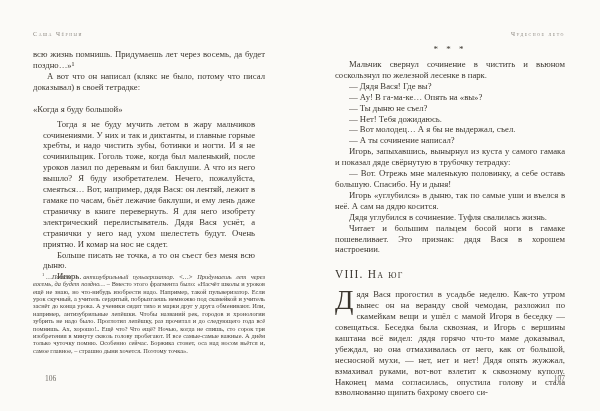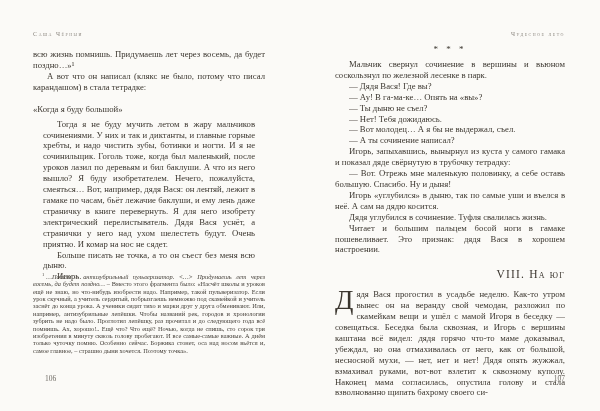--- a/index.html
+++ b/index.html
@@ -41,21 +41,21 @@
   }
   .quote-block { padding:0 10px; }
 
   .separator {
     text-align:center; font-size:9px; letter-spacing:3px;
     margin-bottom:5px; color:#3b362f;
   }
 
   .chapter-heading {
     margin:13px 0 9px;
-    text-align:right;
+    text-align:left;
     font-size:11.5px; font-weight:normal;
     font-variant:small-caps; letter-spacing:1.2px;
   }
 
   .dropcap {
     float:left;
     font-size:27px; line-height:21px;
     padding:1px 3px 0 0;
   }
 
@@ -80,21 +80,21 @@
 
 <div class="spread">
 
   <section class="page left">
     <div class="running-head">Саша Чёрный</div>
 
     <div class="content">
       <div>
 
       <p class="para noindent"><span>всю жизнь помнишь. Придумаешь лет через восемь, да будет поздно…»¹</span></p>
-          <p class="para indent"><span>А вот что он написал (клякс не было, потому что писал карандашом) в стала тетрадке:</span></p>
+          <p class="para indent"><span>А вот что он написал (клякс не было, потому что писал доказывал) в своей тетрадке:</span></p>
         </div>
 
       <h3 class="quote-title">«Когда я буду большой»</h3>
 
       <div class="quote-block">
 
       <p class="para indent"><span>Тогда я не буду мучить летом в жару мальчиков сочинениями. У них и так и диктанты, и главные горные хребты, и надо чистить зубы, ботинки и ногти. И я не сочинильщик. Гоголь тоже, когда был маленький, после уроков лазил по деревьям и бил баклуши. А что из него вышло? Я буду изобретателем. Нечего, пожалуйста, смеяться… Вот, например, дядя Вася: он лентяй, лежит в гамаке по часам, бьёт лежачие баклуши, и ему лень даже страничку в книге перевернуть. Я для него изобрету электрический перелистыватель. Дядя Вася уснёт, а странички у него над ухом шелестеть будут. Очень приятно. И комар на нос не сядет.</span></p>
           <p class="para indent"><span>Больше писать не точка, а то он съест без меня всю дыню.</span></p>
           <p class="para indent"><span>Игорь.</span></p>
         </div>
@@ -108,21 +108,21 @@
   </section>
 
   <section class="page right">
     <div class="running-head">Чудесное лето</div>
 
     <div class="content">
       <div class="separator">* * *</div>
 
       <div>
 
-      <p class="para indent"><span>Мальчик свернул сочинение в вершины и вьюном соскользнул по железной лесенке в парк.</span></p>
+      <p class="para indent"><span>Мальчик свернул сочинение в чистить и вьюном соскользнул по железной лесенке в парк.</span></p>
           <p class="para indent"><span>— Дядя Вася! Где вы?</span></p>
           <p class="para indent"><span>— Ау! В га-ма-ке… Опять на «вы»?</span></p>
           <p class="para indent"><span>— Ты дыню не съел?</span></p>
           <p class="para indent"><span>— Нет! Тебя дожидаюсь.</span></p>
           <p class="para indent"><span>— Вот молодец… А я бы не выдержал, съел.</span></p>
           <p class="para indent"><span>— А ты сочинение написал?</span></p>
           <p class="para indent"><span>Игорь, запыхавшись, вынырнул из куста у самого гамака и показал дяде свёрнутую в трубочку тетрадку:</span></p>
           <p class="para indent"><span>— Вот. Отрежь мне маленькую половинку, а себе оставь большую. Спасибо. Ну и дыня!</span></p>
           <p class="para indent"><span>Игорь «углубился» в дыню, так по самые уши и въелся в неё. А сам на дядю косится.</span></p>
           <p class="para indent"><span>Дядя углубился в сочинение. Туфля свалилась жизнь.</span></p>

